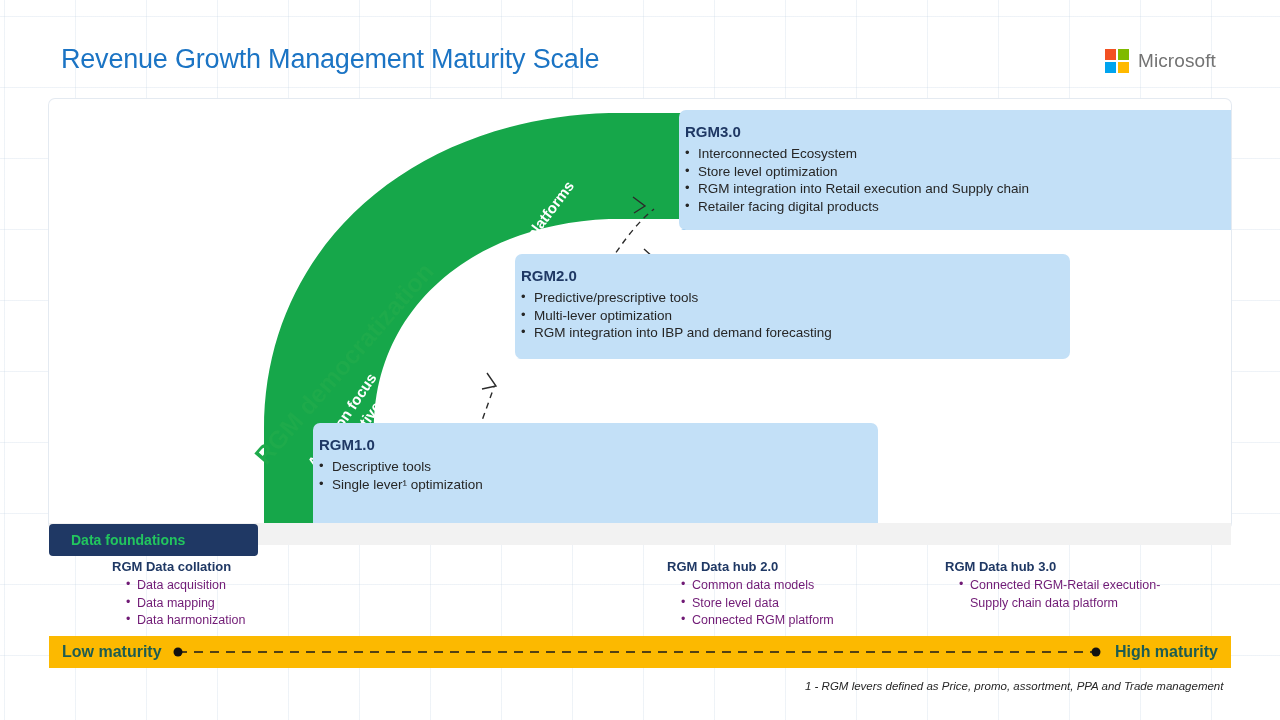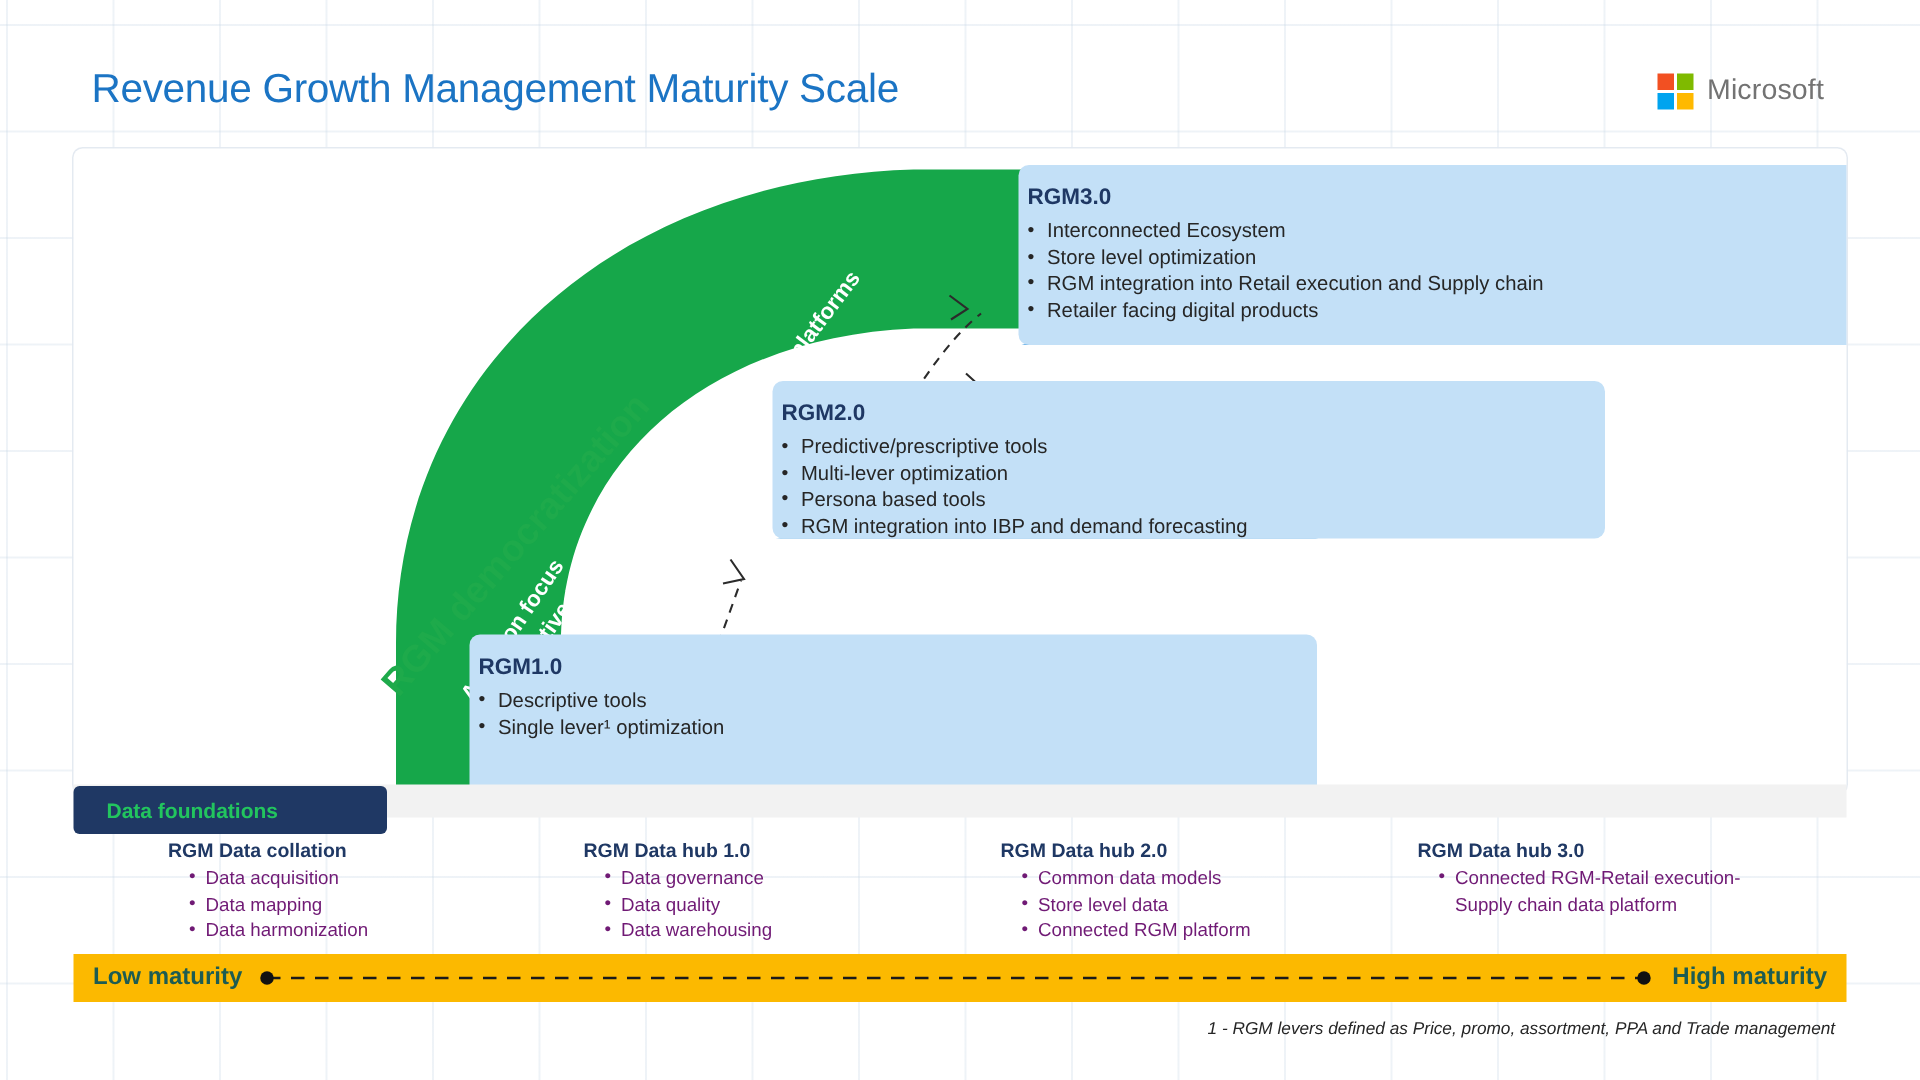--- a/index.html
+++ b/index.html
@@ -162,21 +162,20 @@
       <li>RGM integration into Retail execution and Supply chain</li>
       <li>Retailer facing digital products</li>
     </ul>
   </div>
 
   <div class="info-box" id="box-rgm2">
     <div class="box-title">RGM2.0</div>
     <ul class="box-list">
       <li>Predictive/prescriptive tools</li>
       <li>Multi-lever optimization</li>
-      <li>Persona based tools</li>
       <li>RGM integration into IBP and demand forecasting</li>
     </ul>
   </div>
 
   <div class="info-box" id="box-rgm1">
     <div class="box-title">RGM1.0</div>
     <ul class="box-list">
       <li>Descriptive tools</li>
       <li>Single lever¹ optimization</li>
     </ul>
@@ -189,28 +188,20 @@
   <span id="df-badge-label">Data foundations</span>
 </div>
 
 <div id="df-cols">
   <div class="df-col" id="df-col-0">
     <div class="df-head">RGM Data collation</div>
     <ul class="df-list">
       <li>Data acquisition</li>
       <li>Data mapping</li>
       <li>Data harmonization</li>
-    </ul>
-  </div>
-  <div class="df-col" id="df-col-1">
-    <div class="df-head">RGM Data hub 1.0</div>
-    <ul class="df-list">
-      <li>Data governance</li>
-      <li>Data quality</li>
-      <li>Data warehousing</li>
     </ul>
   </div>
   <div class="df-col" id="df-col-2">
     <div class="df-head">RGM Data hub 2.0</div>
     <ul class="df-list">
       <li>Common data models</li>
       <li>Store level data</li>
       <li>Connected RGM platform</li>
     </ul>
   </div>

